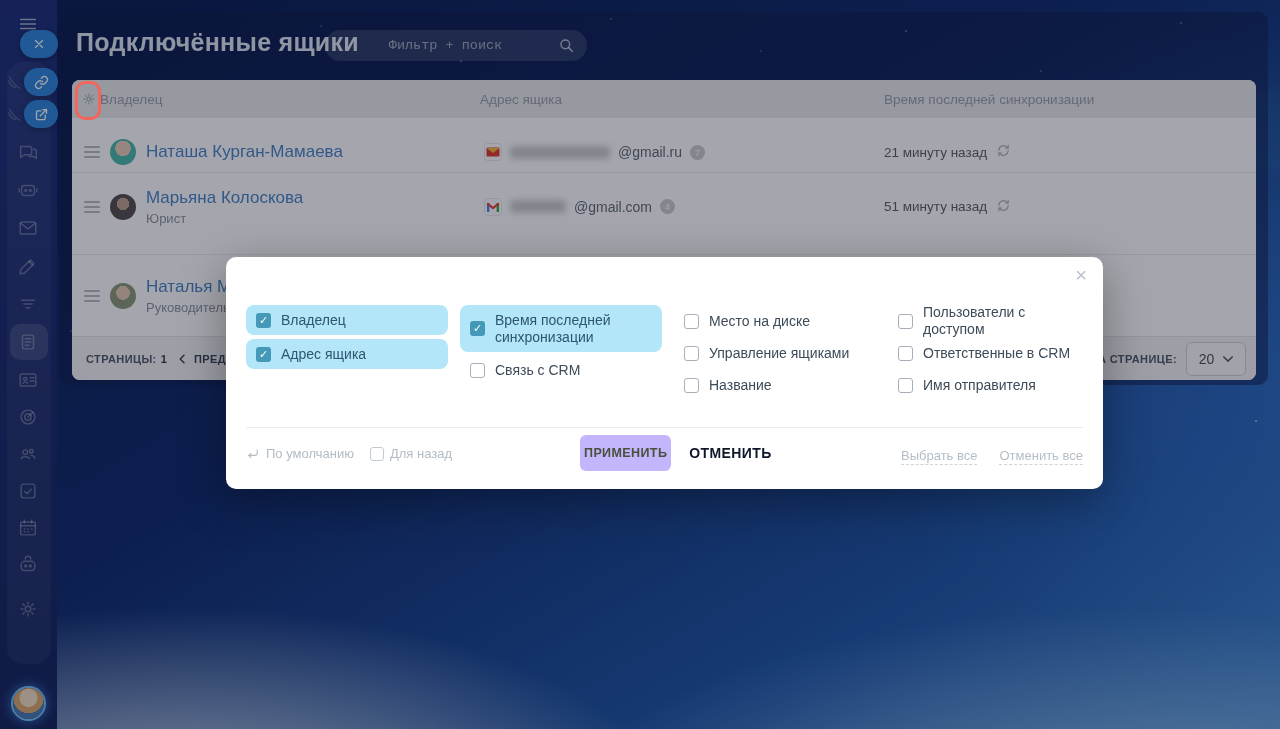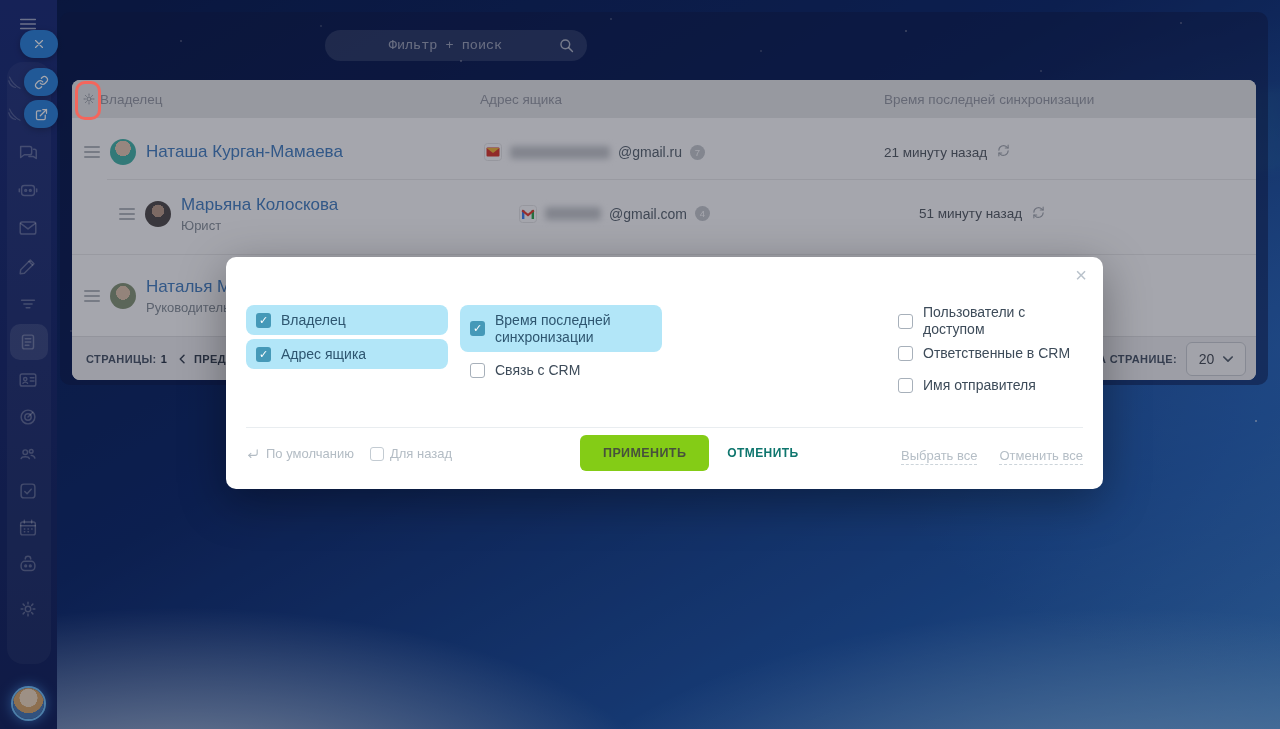--- a/index.html
+++ b/index.html
@@ -64,21 +64,21 @@
   .table-wrap { position:absolute; left:12px; top:68px; width:1184px; height:300px;
     background:#fff; border-radius:8px; }
   .thead { position:absolute; left:0; top:0; right:0; height:38px; background:#e9eaeb;
     border-radius:8px 8px 0 0; }
   .th { position:absolute; top:0; height:38px; display:flex; align-items:center;
     color:#9a9ea6; font-size:13.5px; }
   .gear-th { position:absolute; left:9px; top:11px; }
   .gear-th svg { stroke:#9aa0a6; fill:none; stroke-width:1.5; stroke-linecap:round; }
   .row { position:absolute; left:0; right:0; display:flex; align-items:center; }
   .r1 { top:38px; height:68px; }
-  .r2 { top:99px; height:68px; border-top:1px solid #ececec;margin-left:35px; }
+  .r2 { top:92px; height:68px; border-top:1px solid #ececec; }
   .r3 { top:174px; height:82px; border-top:1px solid #ececec; }
   .handle { position:absolute; left:12px; width:16px; display:flex; flex-direction:column; gap:3px; }
   .handle i { display:block; height:2px; background:#b7bbc0; border-radius:1px; }
   .avatar { position:absolute; left:38px; width:26px; height:26px; border-radius:50%; }
   .av1 { background:radial-gradient(circle at 50% 36%, #e9cdb6 0 36%, #49b8ac 37%); }
   .av2 { background:radial-gradient(circle at 50% 38%, #bfa08c 0 30%, #55504e 31%); }
   .av3 { background:radial-gradient(circle at 50% 38%, #e5c9b0 0 33%, #8a9a7a 34%); }
   .who { position:absolute; left:74px; display:flex; flex-direction:column; gap:3px; }
   .name { color:#4a84c4; font-size:17px; }
   .role { color:#8b949c; font-size:13px; }
@@ -127,23 +127,23 @@
   .opt.h30 { height:30px; margin-bottom:4px; }
   .opt.h47 { height:47px; margin-bottom:10px; }
   .opt.plain { height:16px; margin-bottom:16px; padding:0 10px; }
   .opt.first { margin-top:8px; }
   .m-divider { position:absolute; left:20px; right:20px; top:170px; border-top:1px solid #e9edf0; }
   .m-left { position:absolute; left:20px; top:189px; display:flex; align-items:center; gap:16px; }
   .muted { display:flex; align-items:center; gap:6px; color:#b3bcc4; font-size:13px; }
   .muted svg { stroke:#b3bcc4; fill:none; stroke-width:1.6; stroke-linecap:round; stroke-linejoin:round; }
   .mini-cb { width:14px; height:14px; border:1px solid #c3cbd2; border-radius:3px; background:#fff; }
   .m-center { position:absolute; left:354px; top:178px; display:flex; align-items:center; gap:18px; }
-  .apply { height:36px; padding:0 23px; background:#84cc16; border:none; border-radius:6px;
+  .apply { height:36px; padding:0 4px; background:#c4b5fd; border:none; border-radius:6px;
     font-size:12.5px; font-weight:700; letter-spacing:.4px; color:#47513c; cursor:pointer; font-family:inherit; }
-  .cancel { font-size:12px; font-weight:700; letter-spacing:.4px; color:#0f766e; cursor:pointer; }
+  .cancel { font-size:14px; font-weight:700; letter-spacing:.4px; color:#0f172a; cursor:pointer; }
   .m-right { position:absolute; right:20px; top:191px; display:flex; gap:22px; }
   .dlink { font-size:13px; color:#b5bec6; border-bottom:1px dashed #ccd4da; padding-bottom:1px; cursor:pointer; }
 </style>
 </head>
 <body>
 
 <div class="stars"></div>
 <div class="aurora"></div>
 
 <aside class="sidebar">
@@ -255,20 +255,21 @@
       </svg></span>
   <span class="si" style="top:598px">
     <svg viewBox="0 0 24 24">
         <circle cx="12" cy="12" r="3"></circle>
         <path d="M12 4.5v2M12 17.5v2M4.5 12h2M17.5 12h2M6.7 6.7l1.4 1.4M15.9 15.9l1.4 1.4M17.3 6.7l-1.4 1.4M8.1 15.9l-1.4 1.4"></path>
       </svg></span>
   <div class="side-avatar"></div>
 </aside>
 
 <main class="panel">
+  <h1 class="page-title">Подключённые ящики</h1>
   <div class="search">
     <input placeholder="Фильтр + поиск" style="">
     <span class="mag">
       <svg viewBox="0 0 24 24" width="19" height="19">
           <circle cx="10.5" cy="10.5" r="5.5"></circle>
           <path d="M15 15l4.5 4.5"></path>
         </svg></span>
   </div>
 
   <div class="table-wrap">
@@ -407,20 +408,34 @@
     <label class="opt h47 checked">
       <span class="cb"></span>
       <span class="t">Время последней синхронизации</span>
     </label>
     <label class="opt plain">
       <span class="cb"></span>
       <span class="t">Связь с CRM</span>
     </label>
   </div>
 
+  <div class="m-col" style="left:448px">
+    <label class="opt plain first">
+      <span class="cb"></span>
+      <span class="t">Место на диске</span>
+    </label>
+    <label class="opt plain">
+      <span class="cb"></span>
+      <span class="t">Управление ящиками</span>
+    </label>
+    <label class="opt plain">
+      <span class="cb"></span>
+      <span class="t">Название</span>
+    </label>
+  </div>
 
   <div class="m-col" style="left:662px">
     <label class="opt plain first">
       <span class="cb"></span>
       <span class="t">Пользователи с доступом</span>
     </label>
     <label class="opt plain">
       <span class="cb"></span>
       <span class="t">Ответственные в CRM</span>
     </label>

